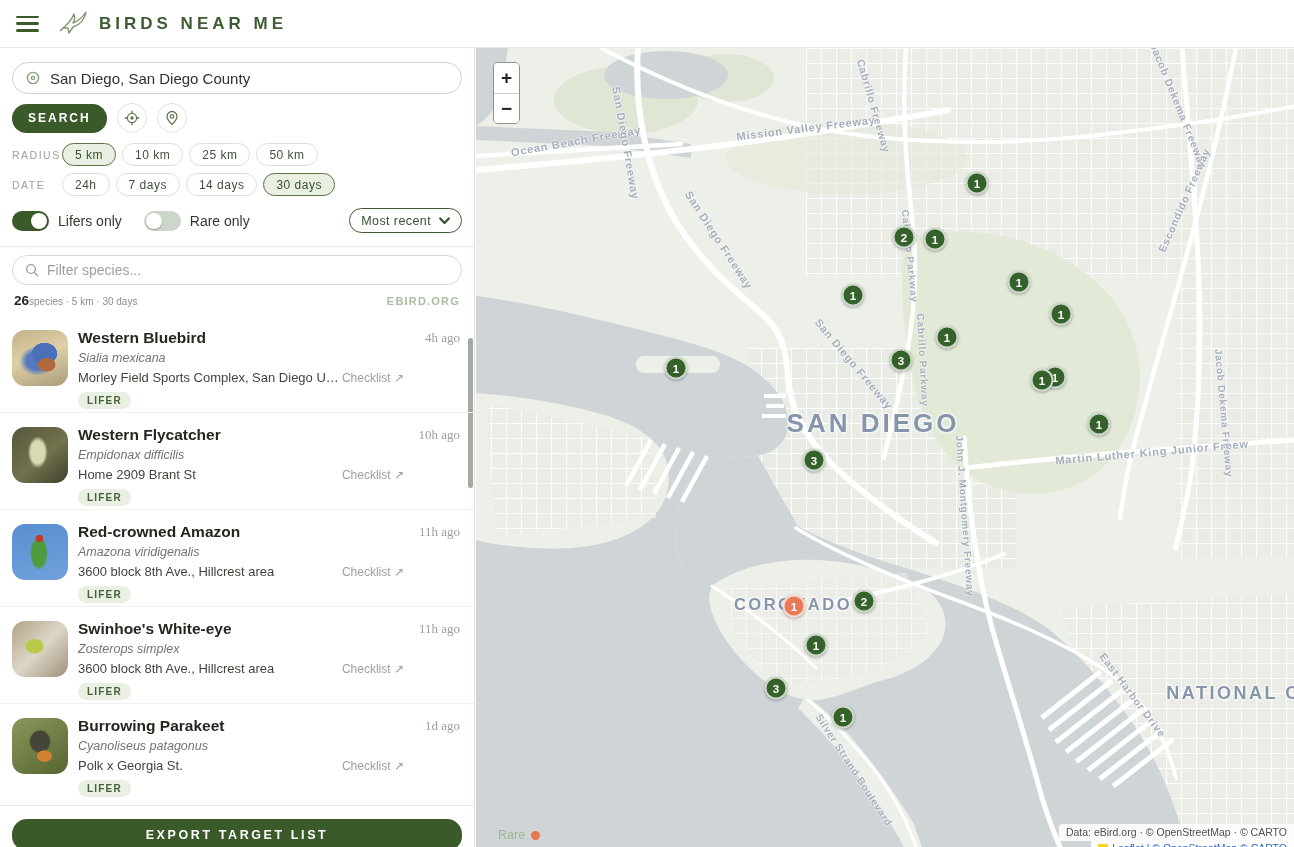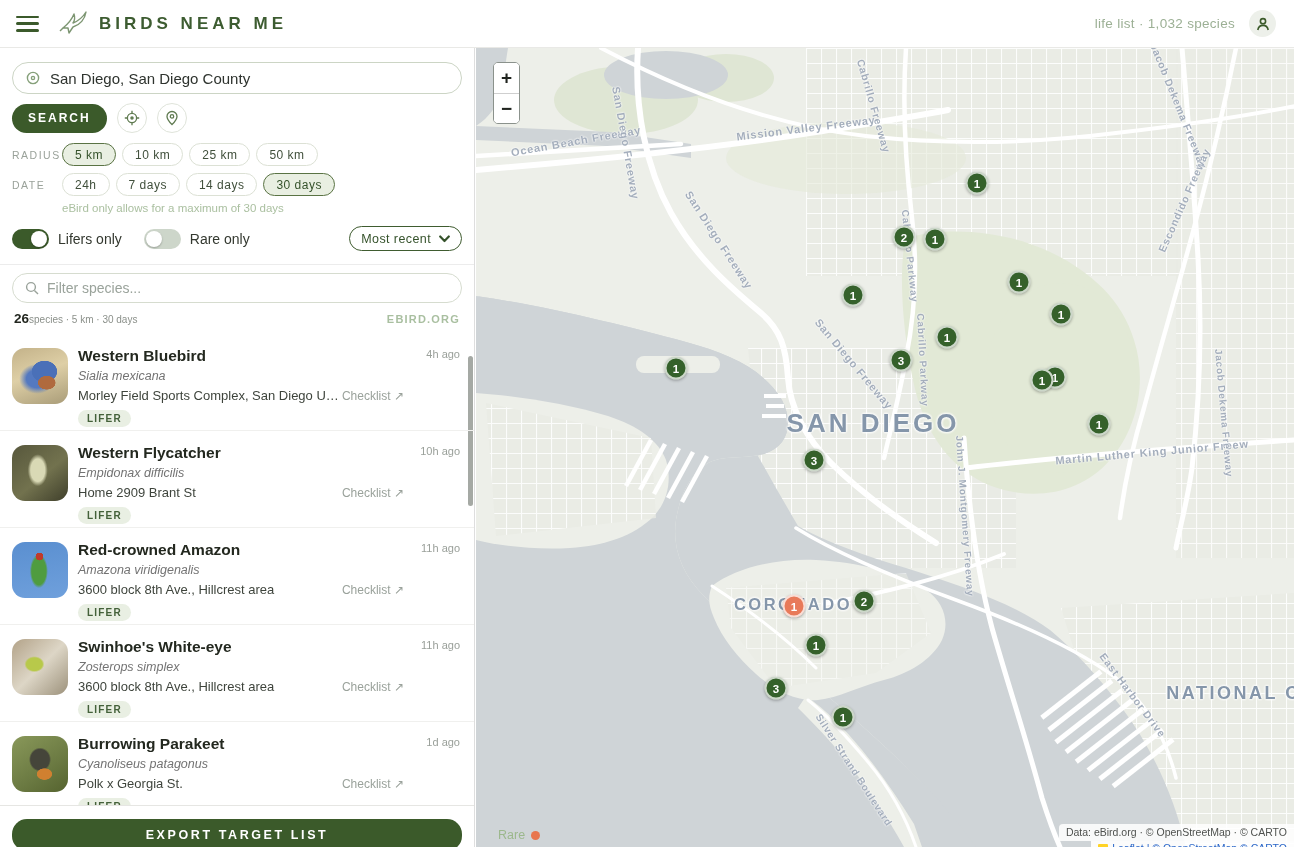--- a/index.html
+++ b/index.html
@@ -69,21 +69,21 @@
   .source { margin-left:auto; font-size:11px; font-weight:700; letter-spacing:1.2px; color:#a9bfa0; }
 
   .bird-list { position:relative; margin-top:8px; height:484px; overflow:hidden; }
   .scroll-thumb { position:absolute; right:1px; top:22px; width:5px; height:150px; border-radius:3px;
     background:#a5a9a4; cursor:pointer; }
   .card { position:relative; height:97px; padding:13px 14px 0 12px; border-bottom:1px solid #f0f0ee;
     cursor:pointer; }
   .thumb { position:absolute; left:12px; top:14px; width:56px; height:56px; border-radius:13px; }
   .card-body { margin-left:66px; }
   .b-name { font-size:15.5px; font-weight:700; color:#23281f; }
-  .b-time { position:absolute; right:14px; top:14px; font-size:11px; color:#9aa09a; }
+  .b-time { position:absolute; right:14px; top:14px; font-size:13px; color:#9aa09a;font-family:Liberation Serif, serif; }
   .b-sci { margin-top:4px; font-size:12.5px; font-style:italic; color:#737373; }
   .loc-row { margin-top:5px; margin-right:56px; display:flex; align-items:baseline; }
   .b-loc { flex:1; font-size:13px; color:#3e443c; white-space:nowrap; overflow:hidden; text-overflow:ellipsis; }
   .b-check { font-size:12px; color:#9aa29b; white-space:nowrap; cursor:pointer; }
   .b-badge { display:inline-block; margin-top:7px; background:#e9efe3; color:#44613a; font-size:10px;
     font-weight:700; letter-spacing:1.2px; border-radius:9px; padding:3px 9px; }
 
   
   .thumb-bluebird { background:
       radial-gradient(9px 7px at 62% 62%, #b06a3e 95%, transparent),
@@ -157,29 +157,20 @@
         <span></span>
         <span></span>
       </div>
     <span class="logo">
       <svg width="30" height="28" viewBox="0 0 30 28" fill="none" stroke="#7d9672" stroke-width="1.4" stroke-linejoin="round">
         <path d="M4 20 C9 16 13 11 15 6 C16 9 16 12 14 15 C19 13 24 9 27 4 C26 11 21 17 14 19 L10 25 L9 20 Z"></path>
         <path d="M4 20 L1 23"></path>
       </svg>
     </span>
     <div class="app-title">BIRDS NEAR ME</div>
-    <div class="header-right">
-      <span class="life-list">life list · 1,032 species</span>
-      <div class="avatar">
-        <svg width="16" height="16" viewBox="0 0 16 16" fill="none" stroke="#3b5a2a" stroke-width="1.6">
-          <circle cx="8" cy="5.2" r="2.6"></circle>
-            <path d="M2.8 14 C3.4 10.6 5.4 9.4 8 9.4 C10.6 9.4 12.6 10.6 13.2 14"></path>
-        </svg>
-      </div>
-    </div>
   </div>
 
   <div class="panel">
 
     <div class="search-row">
       <div class="search-input">
         <svg width="16" height="16" viewBox="0 0 16 16" fill="none" stroke="#86a07a" stroke-width="1.4">
           <circle cx="8" cy="8" r="5.6"></circle>
             <circle cx="8" cy="8" r="1.6"></circle>
         </svg>
@@ -215,21 +206,20 @@
     </div>
     <div class="chip-row">
       <span class="chip-label">DATE</span>
       <div class="chips" id="date-chips">
           <button class="chip">24h</button>
           <button class="chip">7 days</button>
           <button class="chip">14 days</button>
           <button class="chip selected">30 days</button>
         </div>
     </div>
-    <div class="note">eBird only allows for a maximum of 30 days</div>
 
     <div class="toggles-row">
       <div class="toggle on">
           <div class="knob"></div>
         </div>
       <span class="toggle-label">Lifers only</span>
       <div class="toggle">
           <div class="knob"></div>
         </div>
       <span class="toggle-label">Rare only</span>

